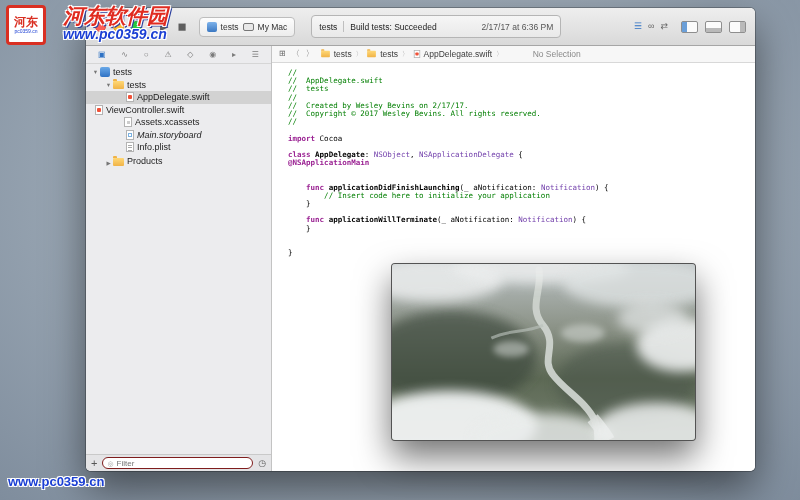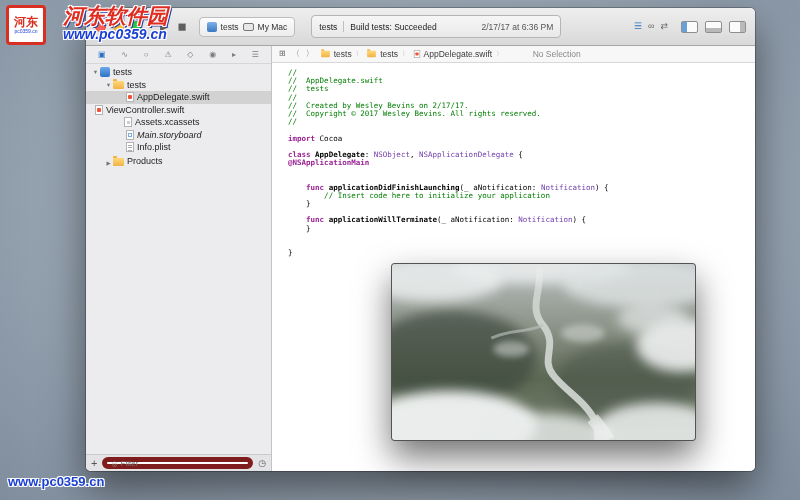--- a/index.html
+++ b/index.html
@@ -62,21 +62,21 @@
   .ficon-swift,.ficon-assets,.ficon-storyboard,.ficon-plist { width:8px; height:10px; background:#fff; border:1px solid #b3b3b3; }
   .ficon-swift::before { content:""; position:absolute; left:1px; top:2px; width:4px; height:4px; background:#f05138; border-radius:1px; }
   .ficon-assets::before { content:""; position:absolute; left:1.5px; top:2.5px; right:1.5px; bottom:2.5px; background:#cdcdcd; }
   .ficon-storyboard::before { content:""; position:absolute; left:1px; top:2px; right:1px; bottom:2px; border:1px solid #7ab0e0; }
   .ficon-plist::before { content:""; position:absolute; left:1px; top:2px; right:1px; height:6px;
     background:repeating-linear-gradient(#a9a9a9 0 1px, transparent 1px 2.5px); }
   .fic.mini { transform:scale(.8); transform-origin:center; }
 
   .filter-bar { height:17px; flex:0 0 17px; border-top:1px solid #c9c9c9; background:#e4e4e6; display:flex; align-items:center; padding:0 5px; gap:5px; }
   .add-btn { font-size:11px; color:#555; line-height:1; }
-  .filter-field { flex:1; height:12px; background:#fff; border:5px solid #7f1d1d; border-radius:6px; display:flex; align-items:center; padding:0 4px; gap:3px; }
+  .filter-field { flex:1; height:12px; background:#fff; border:1px solid #7f1d1d; border-radius:6px; display:flex; align-items:center; padding:0 4px; gap:3px; }
   .filter-icon { font-size:7px; color:#999; line-height:1; }
   .filter-field input { flex:1; min-width:0; border:none; outline:none; background:transparent; font-size:8px; color:#333; font-family:"Liberation Sans", sans-serif; }
   .clock-btn { font-size:9px; color:#666; line-height:1; }
 
   
   .editor { flex:1; display:flex; flex-direction:column; background:#fff; min-width:0; }
   .jumpbar { height:17px; flex:0 0 17px; background:#f7f7f7; border-bottom:1px solid #d8d8d8;
     display:flex; align-items:center; font-size:8.5px; color:#3c3c3c; padding:0 7px; gap:6px; white-space:nowrap; }
   .jb-glyph { font-size:8px; color:#6a6a6a; line-height:1; }
   .crumbs { display:flex; align-items:center; gap:4px; }

